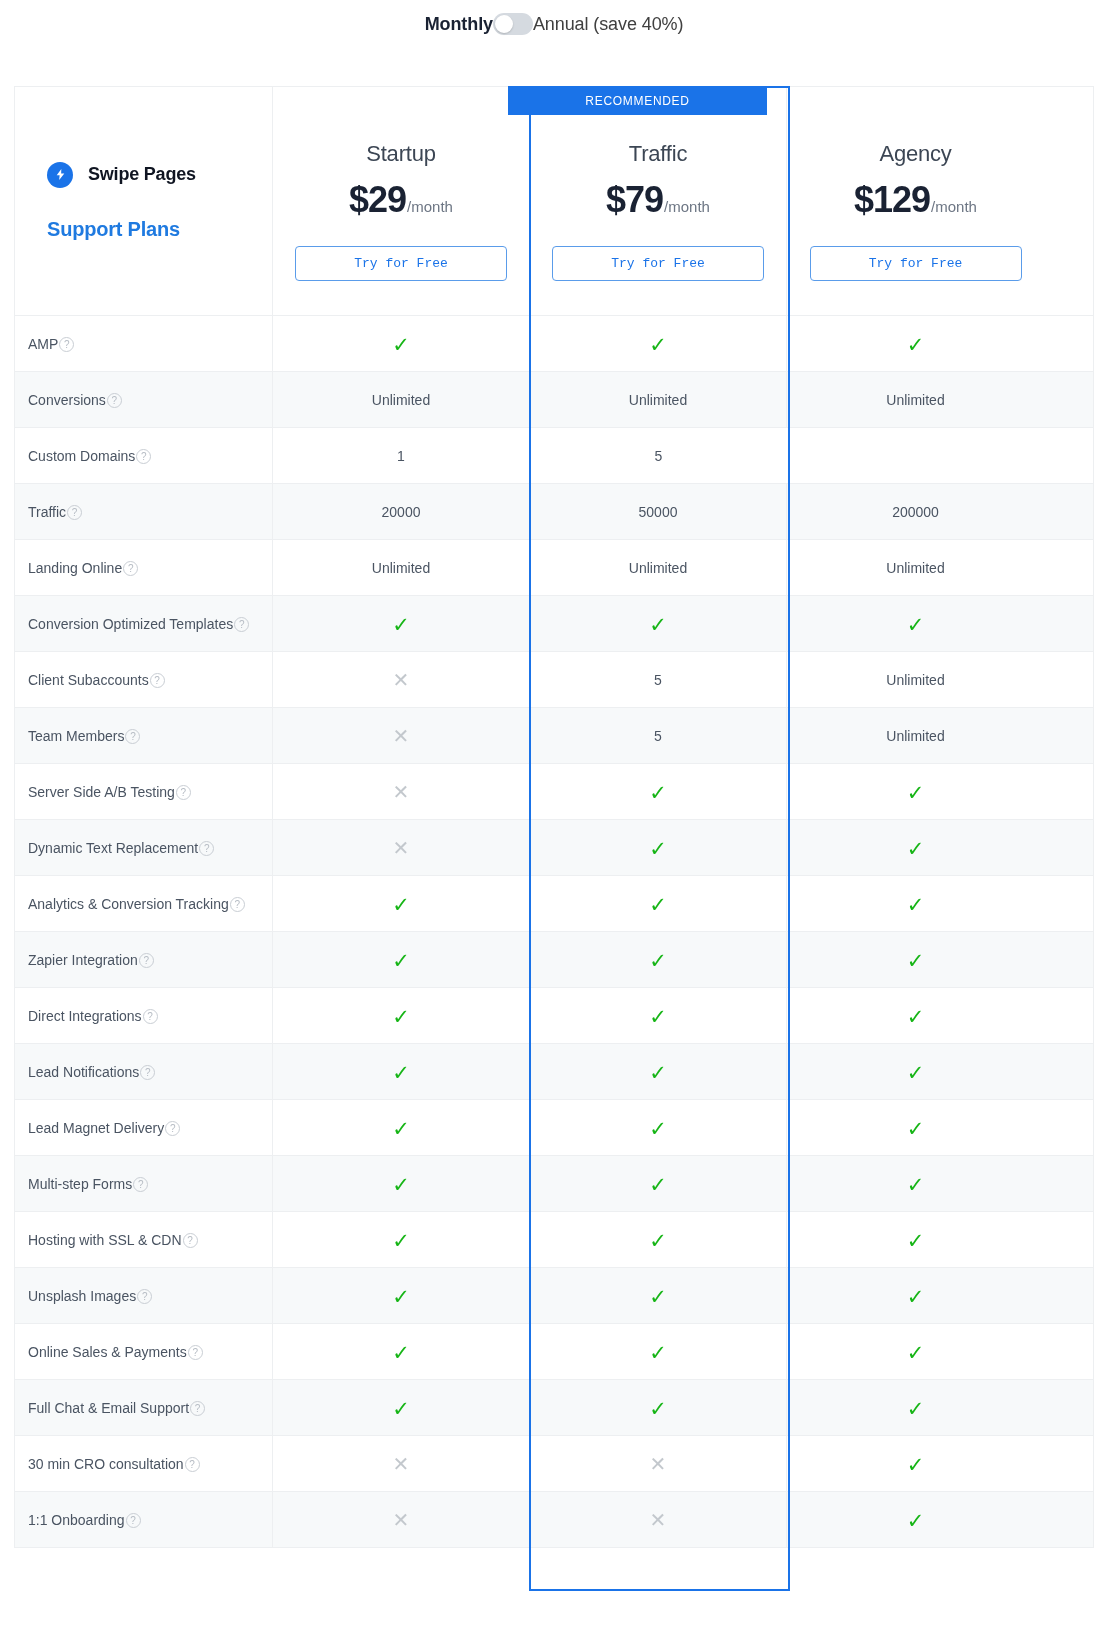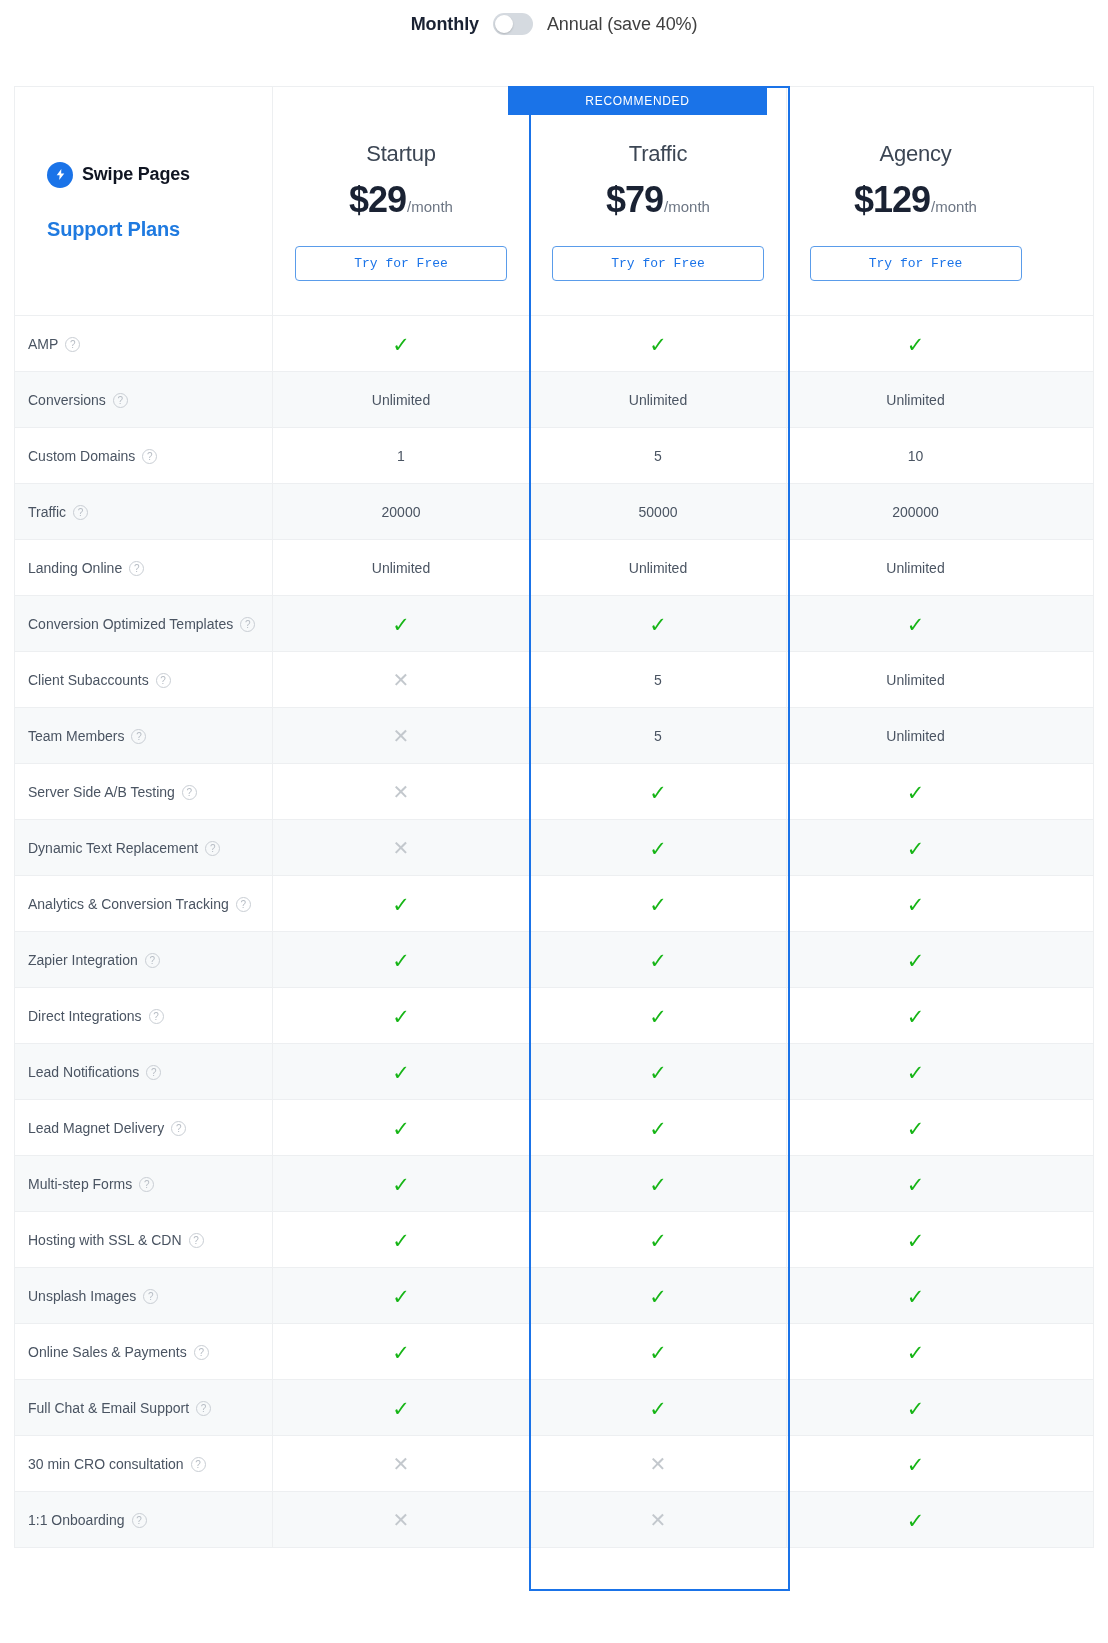--- a/index.html
+++ b/index.html
@@ -11,21 +11,20 @@
     font-family: "Liberation Sans", sans-serif;
     -webkit-font-smoothing: antialiased;
   }
 
   
   .billing-bar {
     height: 48px;
     display: flex;
     align-items: center;
     justify-content: center;
-    gap: 14px;
   }
   .billing-label {
     font-size: 18px;
     letter-spacing: -0.1px;
   }
   .billing-label.active { color: #1a2233; font-weight: 700; }
   .billing-label.inactive { color: #404040; font-weight: 400; }
 
   .toggle-switch {
     width: 40px;
@@ -88,21 +87,21 @@
   .brand-block {
     display: flex;
     flex-direction: column;
     justify-content: center;
     padding-left: 19px;
     height: 100%;
   }
   .brand-line {
     display: flex;
     align-items: center;
-    gap: 9px;
+    gap: 15px;
     margin-bottom: 30px;
   }
   .brand-mark {
     width: 26px; height: 26px;
     border-radius: 50%;
     background: #1a73e8;
     display: flex;
     align-items: center;
     justify-content: center;
     flex: none;
@@ -198,21 +197,21 @@
 
   
   .frow { height: 56px; }
   .frow .cell-feature, .frow .cell-plan { height: 56px; }
 
   .feature-label {
     font-size: 14px;
     color: #4a5462;
     display: flex;
     align-items: center;
-    gap: 7px;
+    gap: 1px;
   }
   .help-icon {
     width: 15px; height: 15px;
     border-radius: 50%;
     border: 1px solid #c9ced4;
     color: #b6bcc4;
     font-size: 10px;
     line-height: 13px;
     text-align: center;
     flex: none;
@@ -339,23 +338,20 @@
             <span>Custom Domains</span>
             <span class="help-icon">?</span>
           </span>
         </div>
         <div class="cell-plan">
           <span class="val-text">1</span>
         </div>
         <div class="cell-plan">
           <span class="val-text">5</span>
         </div>
-        <div class="cell-plan">
-          <span class="val-text">10</span>
-        </div>
       </div>
       <div class="prow frow divided shaded">
         <div class="cell-feature">
           <span class="feature-label">
             <span>Traffic</span>
             <span class="help-icon">?</span>
           </span>
         </div>
         <div class="cell-plan">
           <span class="val-text">20000</span>

